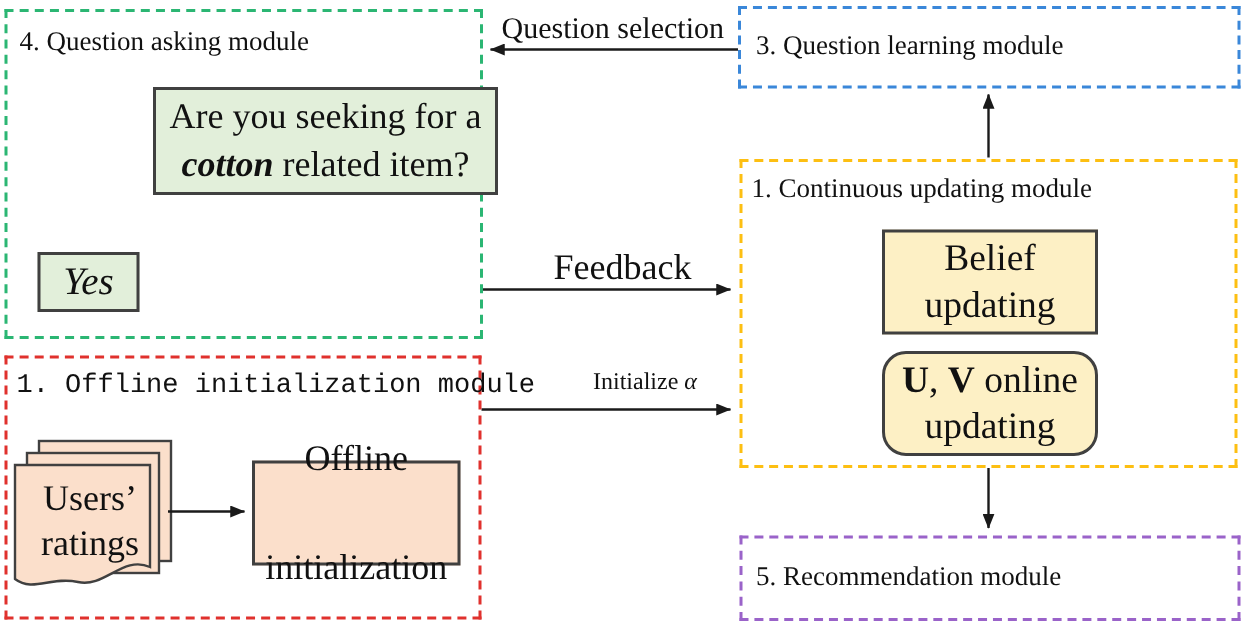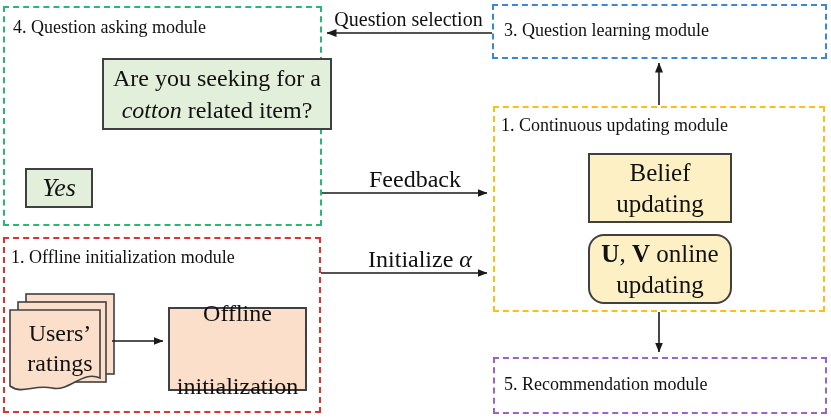--- a/index.html
+++ b/index.html
@@ -11,46 +11,46 @@
   .module { position:absolute; box-sizing:border-box; border:2px dashed #000; background:transparent; }
   .m4 { left:3px;   top:6px;   width:319px; height:220px; border-color:#2bb673; }
   .m3 { left:492px; top:4px;   width:335px; height:55px;  border-color:#3a87d9; }
   .m2 { left:493px; top:106px; width:332px; height:206px; border-color:#fdbf12; }
   .m1 { left:3px;   top:237px; width:318px; height:176px; border-color:#e0312d; }
   .m5 { left:493px; top:357px; width:334px; height:57px;  border-color:#9a63c9; }
   .title { position:absolute; font-size:18px; line-height:27px; white-space:nowrap; }
   .t4 { left:13px;  top:14px; }
   .t3 { left:504px; top:17px; }
   .t2 { left:501px; top:112px; }
-  .t1 { left:11px;  top:244px; }
+  .t1 { left:11px;  top:244px;font-family:Liberation Mono, monospace; }
   .t5 { left:504px; top:371px; }
   .fillbox {
     position:absolute; box-sizing:border-box; border:2px solid #404040;
     display:flex; flex-direction:column; align-items:center; justify-content:center;
     text-align:center;
   }
   .green  { background:#e2efda; }
   .gold   { background:#fdf0c5; }
   .peach  { background:#fbdfcb; }
   .question-box { left:82px; top:58px; width:230px; height:72px; font-size:24px; line-height:32px;margin-left:20px; }
   .yes-box      { left:25px; top:168px; width:68px; height:40px; font-size:26px;font-style:italic; }
   .belief-box   { left:588px; top:153px; width:144px; height:70px; font-size:25px; line-height:31px; }
   .uv-box       { left:588px; top:234px; width:144px; height:70px; font-size:25px; line-height:31px;border-radius:16px; }
-  .offline-box  { left:168px; top:307px; width:139px; height:84px; font-size:24px; line-height:30px;gap:43px; }
+  .offline-box  { left:168px; top:307px; width:139px; height:70px; font-size:24px; line-height:30px;gap:43px; }
   .users-text {
     position:absolute; left:12px; top:316px; width:96px; height:64px;
     display:flex; flex-direction:column; align-items:center; justify-content:center;
     font-size:24px; line-height:30px; text-align:center;
   }
   .label { position:absolute; text-align:center; white-space:nowrap; }
   .qsel-label     { left:325px; top:8px;   width:167px; font-size:20px; }
   .feedback-label { left:350px; top:166px; width:130px; font-size:24px; }
-  .init-label     { left:350px; top:246px; width:140px; font-size:24px; }
+  .init-label     { left:360px; top:246px; width:140px; font-size:16px; }
   .params-label   { left:340px; top:278px; width:140px; font-size:24px; font-weight:bold; }
-  .bi { font-weight:normal; font-style:italic; }
+  .bi { font-weight:bold; font-style:italic; }
   .b  { font-weight:bold; }
   .it { font-style:italic; }
   svg.overlay { position:absolute; left:0; top:0; width:831px; height:420px; }
 </style>
 </head>
 <body>
 
 <div class="canvas">
 
   <svg class="overlay" viewBox="0 0 831 420">

